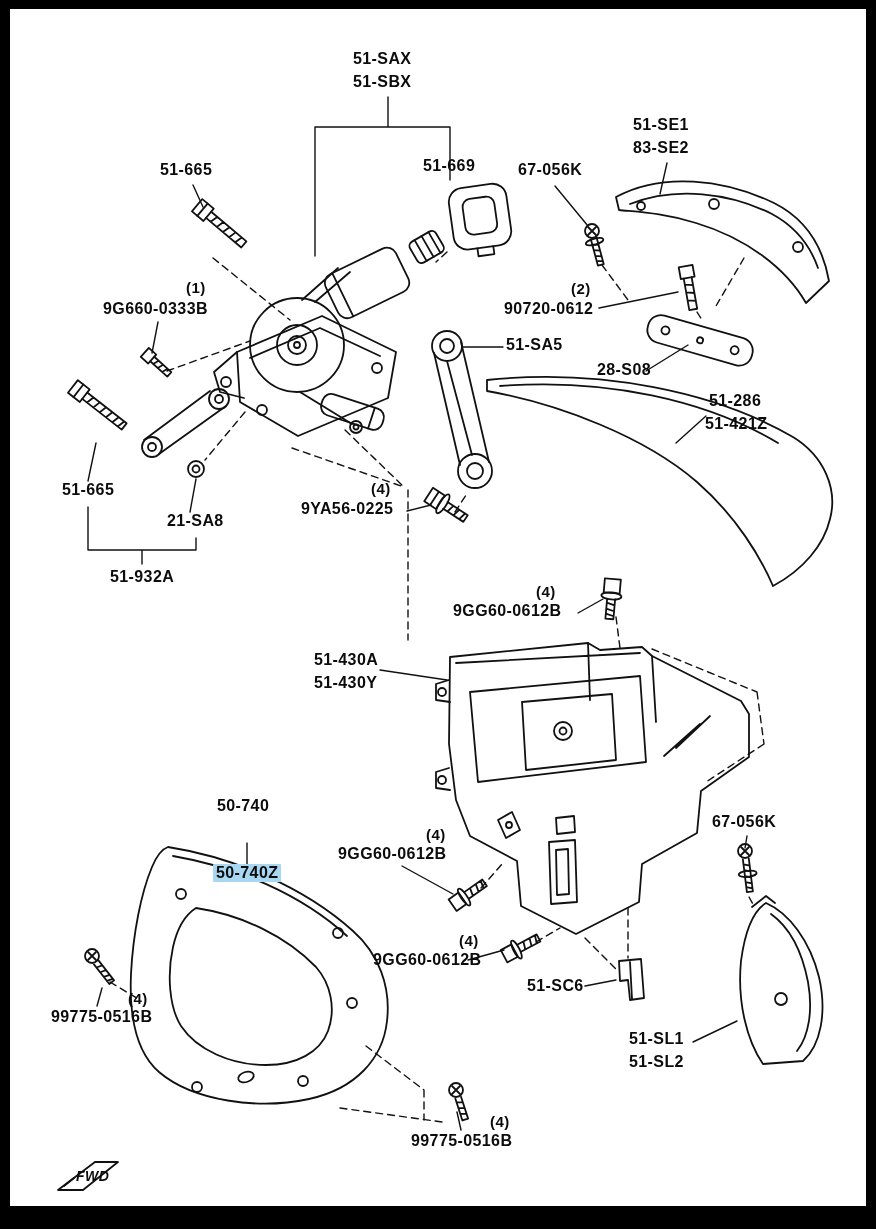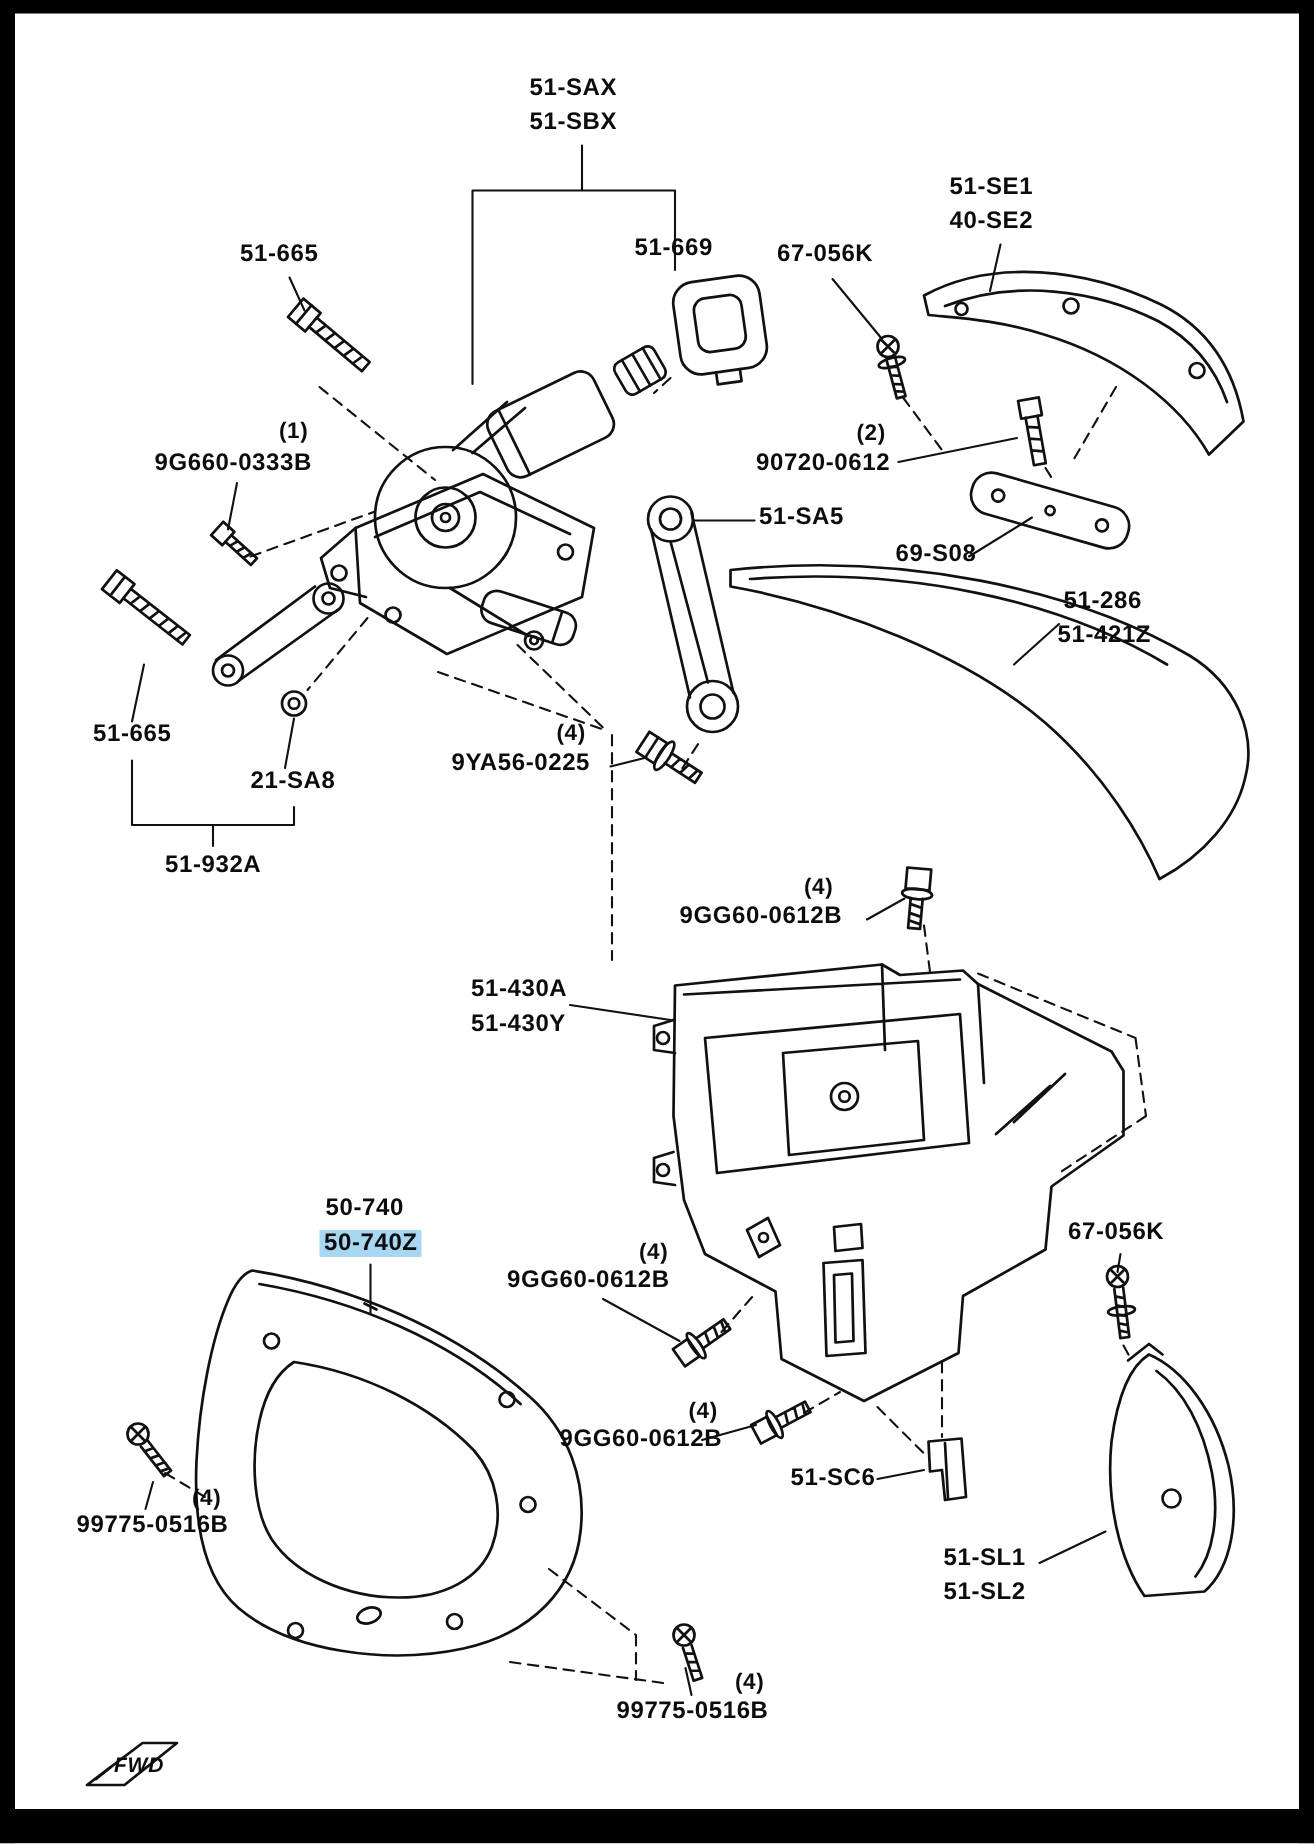--- a/index.html
+++ b/index.html
@@ -287,41 +287,41 @@
       <path d="M366,1046 L424,1090 M424,1090 L424,1120"></path>
       <path d="M340,1108 L442,1122"></path>
     </g>
   </svg>
 
   <div class="lbl" style="left:353px; top:50px">51-SAX</div>
   <div class="lbl" style="left:353px; top:73px">51-SBX</div>
   <div class="lbl" style="left:423px; top:157px">51-669</div>
   <div class="lbl" style="left:518px; top:161px">67-056K</div>
   <div class="lbl" style="left:633px; top:116px">51-SE1</div>
-  <div class="lbl" style="left:633px; top:139px">40-SE2</div>
+  <div class="lbl" style="left:633px; top:139px">83-SE2</div>
   <div class="lbl" style="left:160px; top:161px">51-665</div>
   <div class="lbl qty" style="left:186px; top:279px">(1)</div>
   <div class="lbl" style="left:103px; top:300px">9G660-0333B</div>
   <div class="lbl qty" style="left:571px; top:280px">(2)</div>
   <div class="lbl" style="left:504px; top:300px">90720-0612</div>
   <div class="lbl" style="left:506px; top:336px">51-SA5</div>
-  <div class="lbl" style="left:597px; top:361px">69-S08</div>
+  <div class="lbl" style="left:597px; top:361px">28-S08</div>
   <div class="lbl" style="left:709px; top:392px">51-286</div>
   <div class="lbl" style="left:705px; top:415px">51-421Z</div>
   <div class="lbl" style="left:62px;  top:481px">51-665</div>
   <div class="lbl qty" style="left:371px; top:480px">(4)</div>
   <div class="lbl" style="left:301px; top:500px">9YA56-0225</div>
   <div class="lbl" style="left:167px; top:512px">21-SA8</div>
   <div class="lbl" style="left:110px; top:568px">51-932A</div>
   <div class="lbl qty" style="left:536px; top:583px">(4)</div>
   <div class="lbl" style="left:453px; top:602px">9GG60-0612B</div>
   <div class="lbl" style="left:314px; top:651px">51-430A</div>
   <div class="lbl" style="left:314px; top:674px">51-430Y</div>
   <div class="lbl" style="left:217px; top:797px">50-740</div>
-  <div class="lbl hl" style="left: 213px; top: 820px; background: rgb(168, 215, 241);">50-740Z</div>
+  <div class="lbl hl" style="left: 213px; top: 864px; background: rgb(168, 215, 241);">50-740Z</div>
   <div class="lbl" style="left:712px; top:813px">67-056K</div>
   <div class="lbl qty" style="left:426px; top:826px">(4)</div>
   <div class="lbl" style="left:338px; top:845px">9GG60-0612B</div>
   <div class="lbl qty" style="left:459px; top:932px">(4)</div>
   <div class="lbl" style="left:373px; top:951px">9GG60-0612B</div>
   <div class="lbl" style="left:527px; top:977px">51-SC6</div>
   <div class="lbl qty" style="left:128px; top:990px">(4)</div>
   <div class="lbl" style="left:51px; top:1008px">99775-0516B</div>
   <div class="lbl" style="left:629px; top:1030px">51-SL1</div>
   <div class="lbl" style="left:629px; top:1053px">51-SL2</div>

